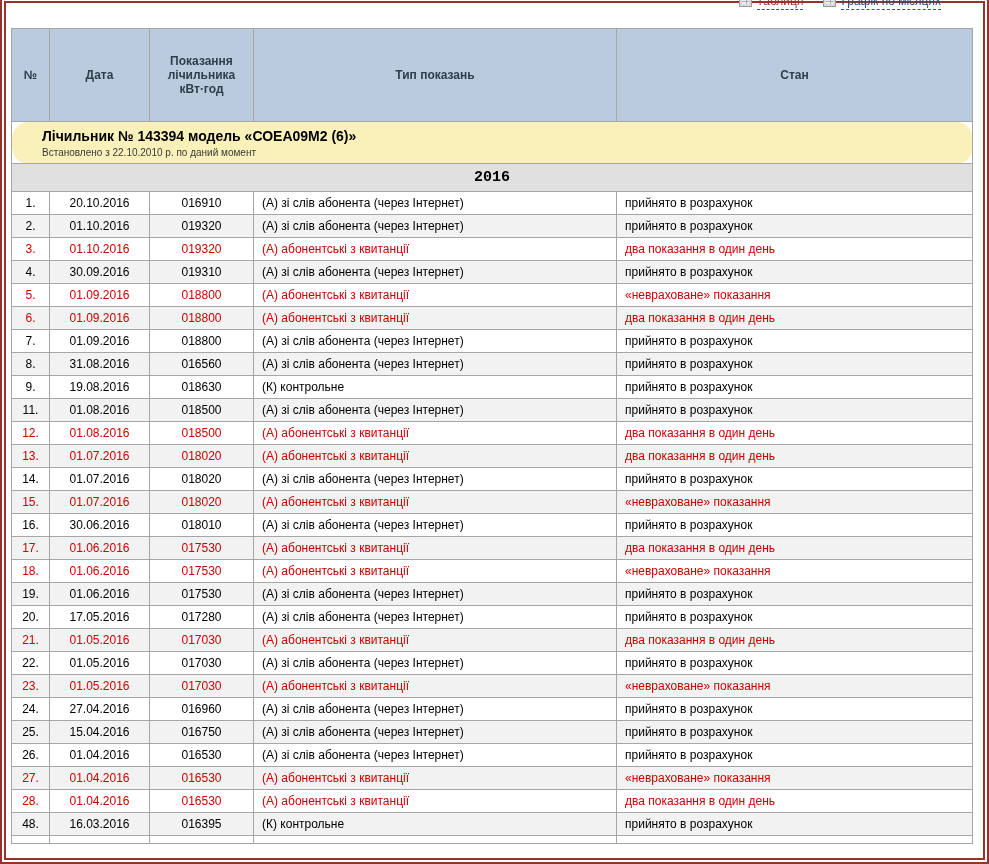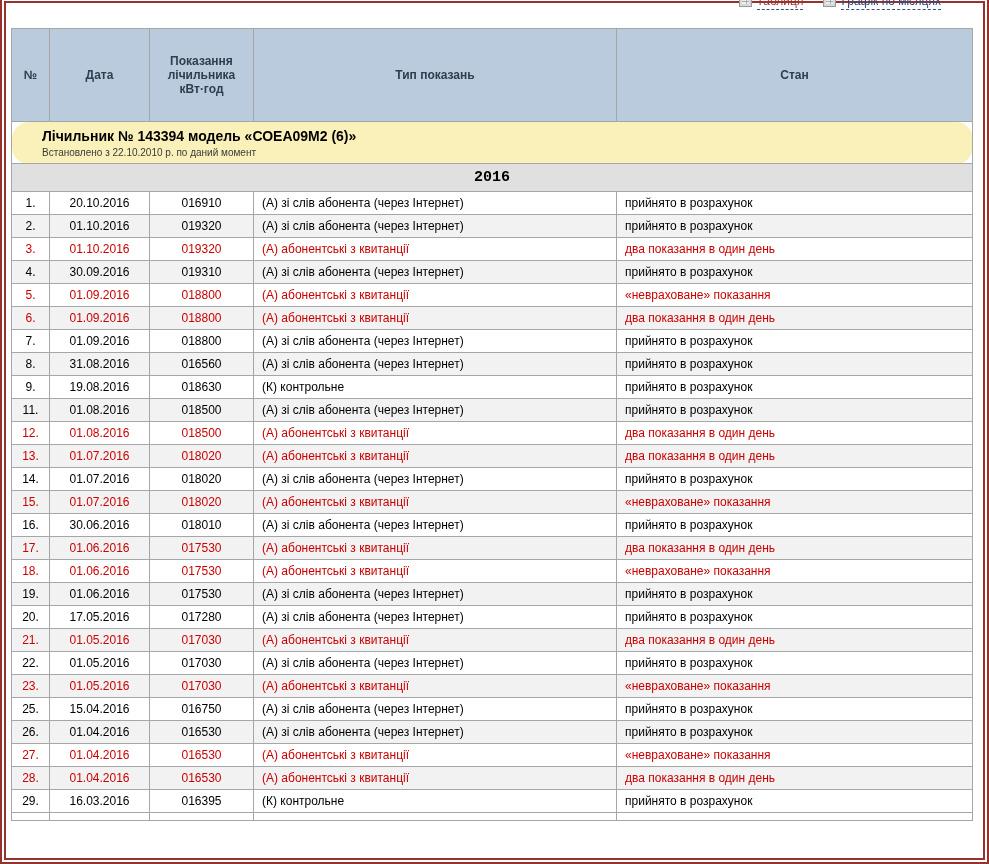--- a/index.html
+++ b/index.html
@@ -268,20 +268,27 @@
     <td class="l">прийнято в розрахунок</td>
   </tr>
         <tr class="red">
     <td class="c">23.</td>
     <td class="c">01.05.2016</td>
     <td class="c">017030</td>
     <td class="l">(А) абонентські з квитанції</td>
     <td class="l">«невраховане» показання</td>
   </tr>
         <tr>
+    <td class="c">24.</td>
+    <td class="c">27.04.2016</td>
+    <td class="c">016960</td>
+    <td class="l">(А) зі слів абонента (через Інтернет)</td>
+    <td class="l">прийнято в розрахунок</td>
+  </tr>
+        <tr>
     <td class="c">25.</td>
     <td class="c">15.04.2016</td>
     <td class="c">016750</td>
     <td class="l">(А) зі слів абонента (через Інтернет)</td>
     <td class="l">прийнято в розрахунок</td>
   </tr>
         <tr>
     <td class="c">26.</td>
     <td class="c">01.04.2016</td>
     <td class="c">016530</td>
@@ -296,21 +303,21 @@
     <td class="l">«невраховане» показання</td>
   </tr>
         <tr class="red">
     <td class="c">28.</td>
     <td class="c">01.04.2016</td>
     <td class="c">016530</td>
     <td class="l">(А) абонентські з квитанції</td>
     <td class="l">два показання в один день</td>
   </tr>
         <tr>
-    <td class="c">29.</td>
+    <td class="c">48.</td>
     <td class="c">16.03.2016</td>
     <td class="c">016395</td>
     <td class="l">(К) контрольне</td>
     <td class="l">прийнято в розрахунок</td>
   </tr>
         <tr class="partial">
     <td class="c"></td>
     <td class="c"></td>
     <td class="c"></td>
     <td class="l"></td>

